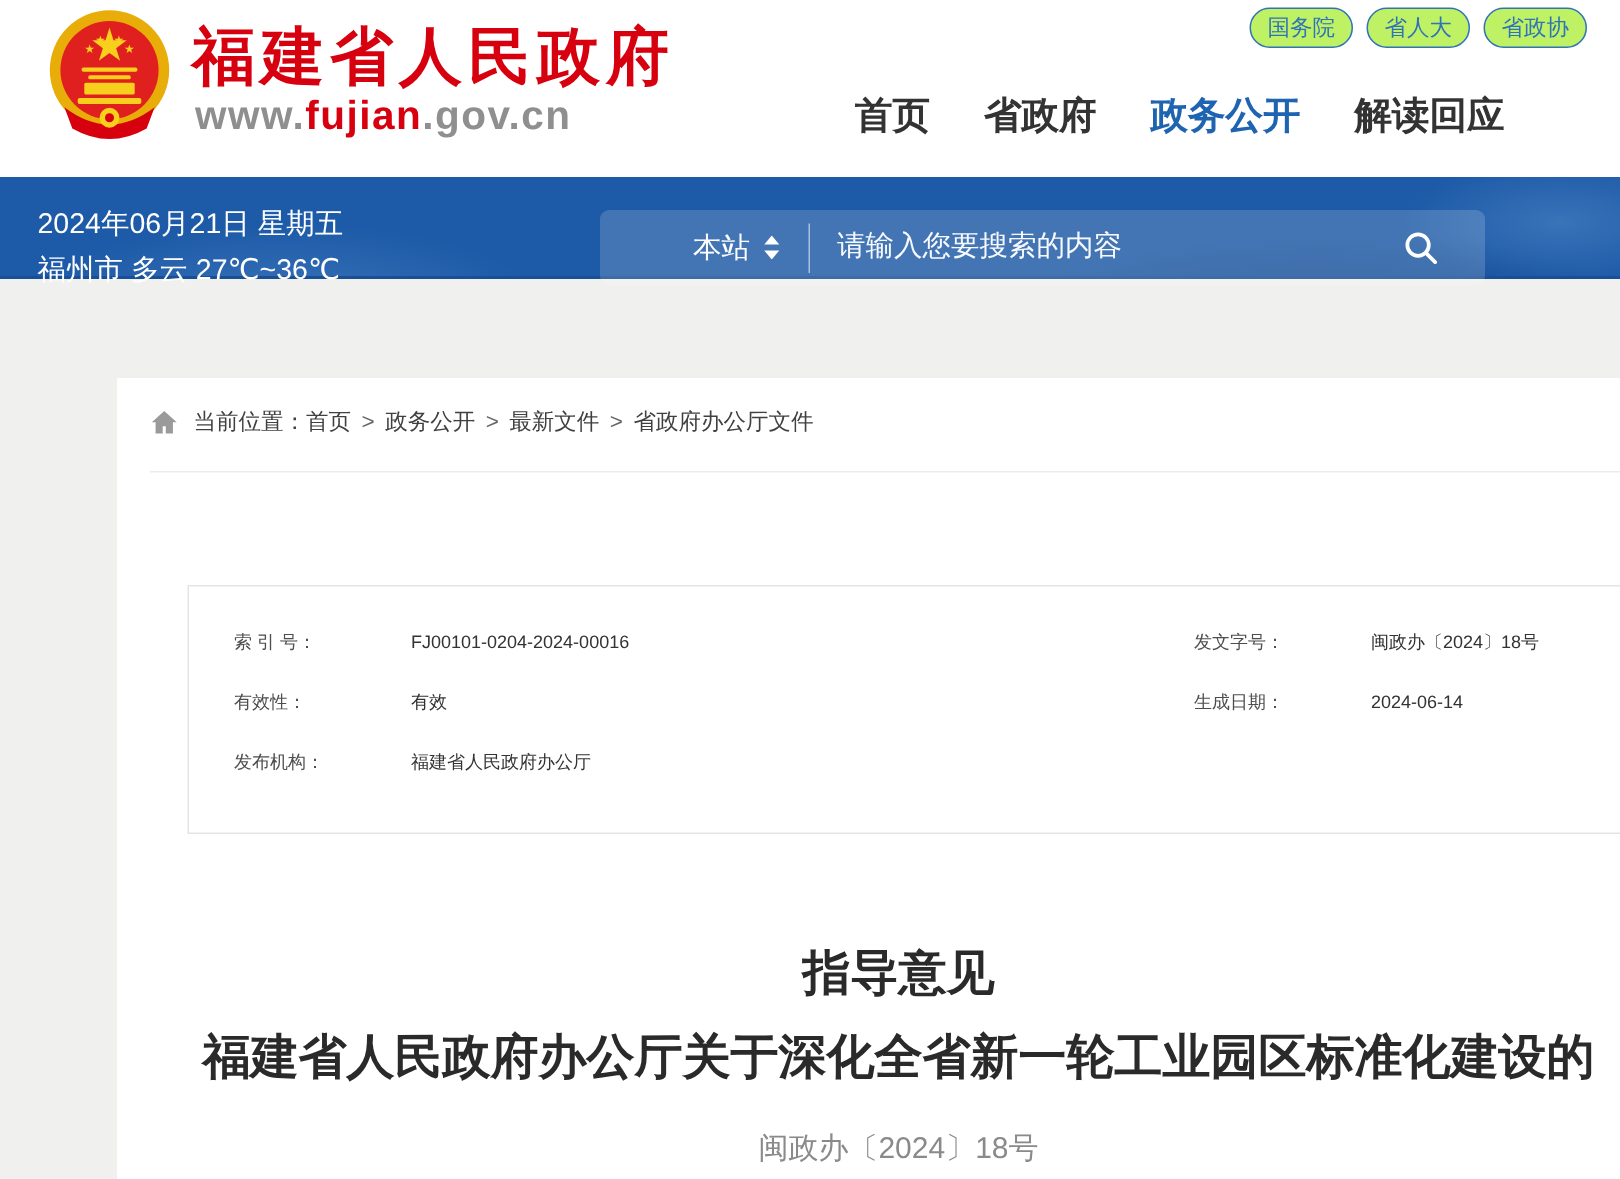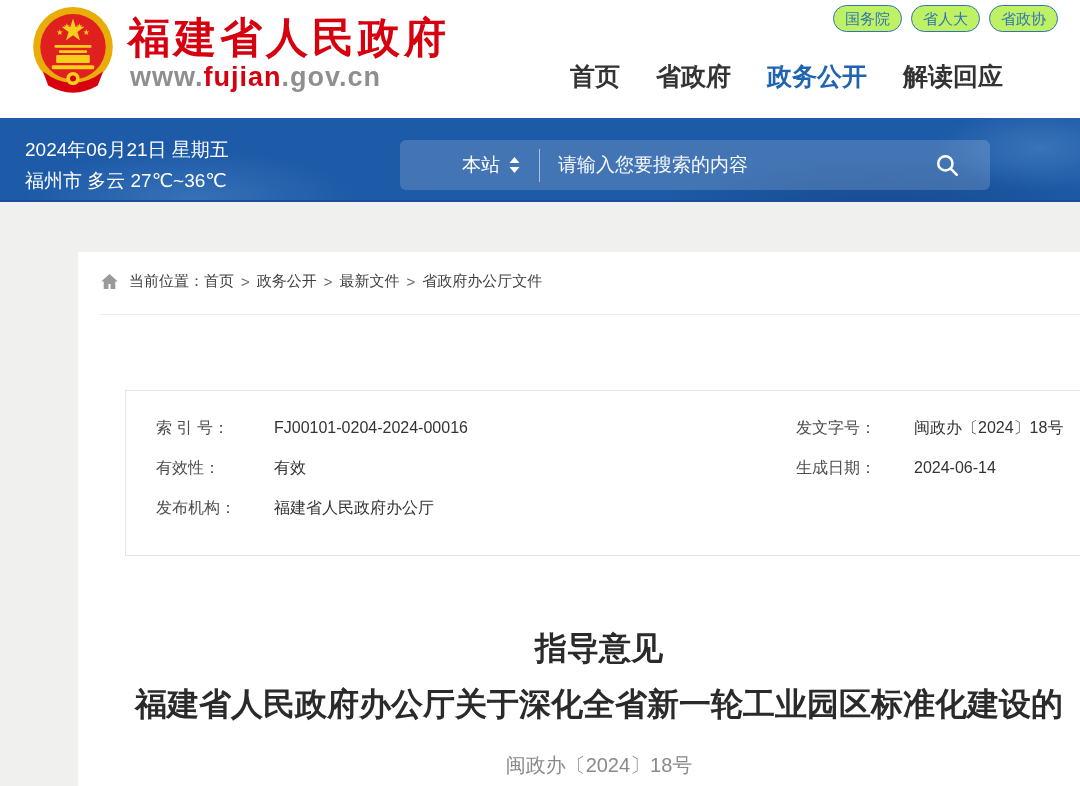--- a/index.html
+++ b/index.html
@@ -16,21 +16,21 @@
 
   .quick-links { position:absolute; left:833px; top:5px; display:flex; gap:9px; }
   .quick-link { border:1.5px solid #3173b7; color:#3173b7; background:#bef264; border-radius:14px;
                 font-size:15px; padding:3px 11px; white-space:nowrap; cursor:pointer; line-height:19px; }
 
   .nav { position:absolute; left:570px; top:60px; display:flex; gap:36px; }
   .nav-item { font-size:25px; font-weight:bold; color:#333; white-space:nowrap; cursor:pointer; }
   .nav-item.active { color:#1f64b0; }
 
   
-  .banner { position:absolute; left:0; top:118px; width:1080px; height:84px;
+  .banner { position:absolute; left:0; top:118px; width:1080px; height:68px;
             background:
               radial-gradient(ellipse 240px 70px at 190px 80px, rgba(130,180,230,0.25), transparent 70%),
               radial-gradient(ellipse 320px 90px at 880px 100px, rgba(8,35,80,0.30), transparent 72%),
               radial-gradient(ellipse 150px 60px at 1040px 30px, rgba(140,190,235,0.25), transparent 70%),
               #1d5aa7;
             border-bottom:2px solid #184f96; }
   .banner-info { position:absolute; left:25px; top:16px; color:#ffffff; font-size:19px; line-height:31px; white-space:nowrap; }
   .search-box { position:absolute; left:400px; top:22px; width:590px; height:50px; border-radius:6px;
                 background:rgba(255,255,255,0.17); display:flex; align-items:center; }
   .search-scope { display:flex; align-items:center; gap:9px; padding-left:26px; cursor:pointer; }
@@ -48,21 +48,21 @@
   .breadcrumb { position:absolute; left:22px; top:20px; display:flex; align-items:center; font-size:15px; color:#404040; white-space:nowrap; }
   .home-icon { width:19px; height:19px; margin-right:10px; cursor:pointer; }
   .crumb-link { color:#404040; cursor:pointer; }
   .crumb-sep { color:#666; margin:0 7px; }
   .crumb-divider { position:absolute; left:22px; top:62px; width:1020px; height:1px; background:#ebebeb; }
 
   .meta-box { position:absolute; left:47px; top:138px; width:995px; height:166px; border:1px solid #e4e4e4; background:#fff; }
   .meta-col { position:absolute; top:25px; }
   .meta-col.left  { left:30px; }
   .meta-col.right { left:670px; }
-  .meta-row { height:40px; line-height:24px; font-size:16px; white-space:nowrap; }
+  .meta-row { height:40px; line-height:24px; font-size:12px; white-space:nowrap; }
   .meta-label { display:inline-block; width:90px; color:#4d4d4d; }
   .meta-value { color:#333; margin-left:28px; }
 
   .doc-title { position:absolute; left:0; top:368px; width:1042px; padding:0 24px; text-align:center;
                font-size:32px; font-weight:bold; color:#2a2a2a; line-height:56px; }
   .doc-title span { display:block; }
   .doc-number { position:absolute; left:0; top:500px; width:1042px; text-align:center; font-size:20px; color:#8a8a8a; }
 </style>
 </head>
 <body>

